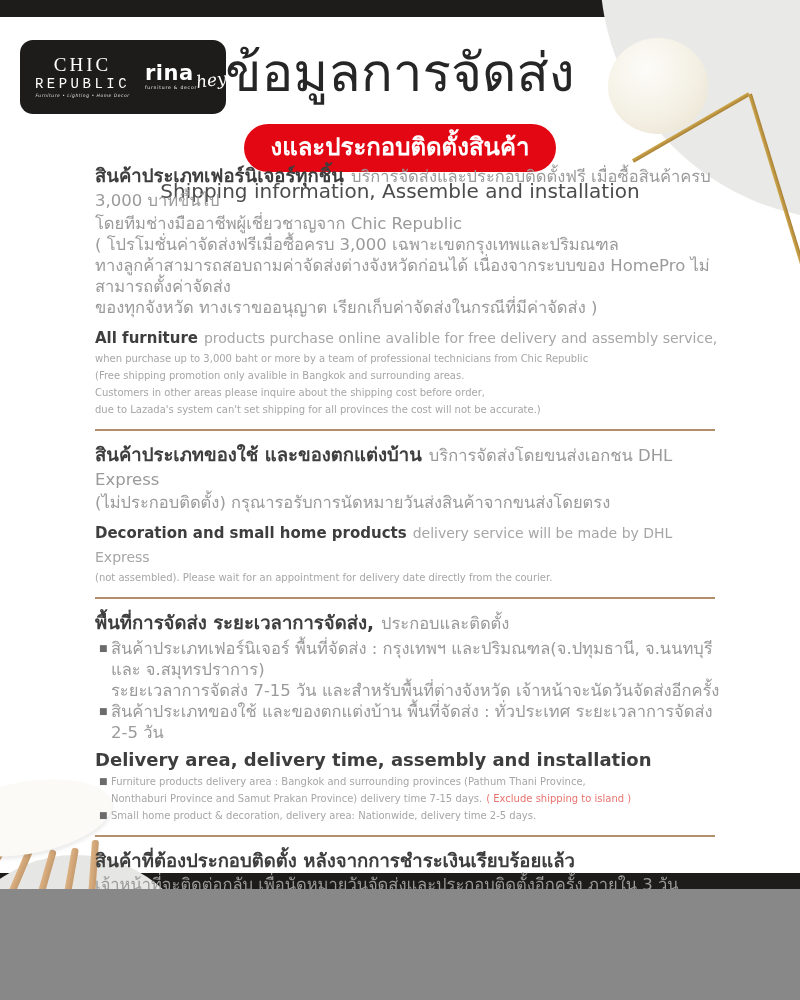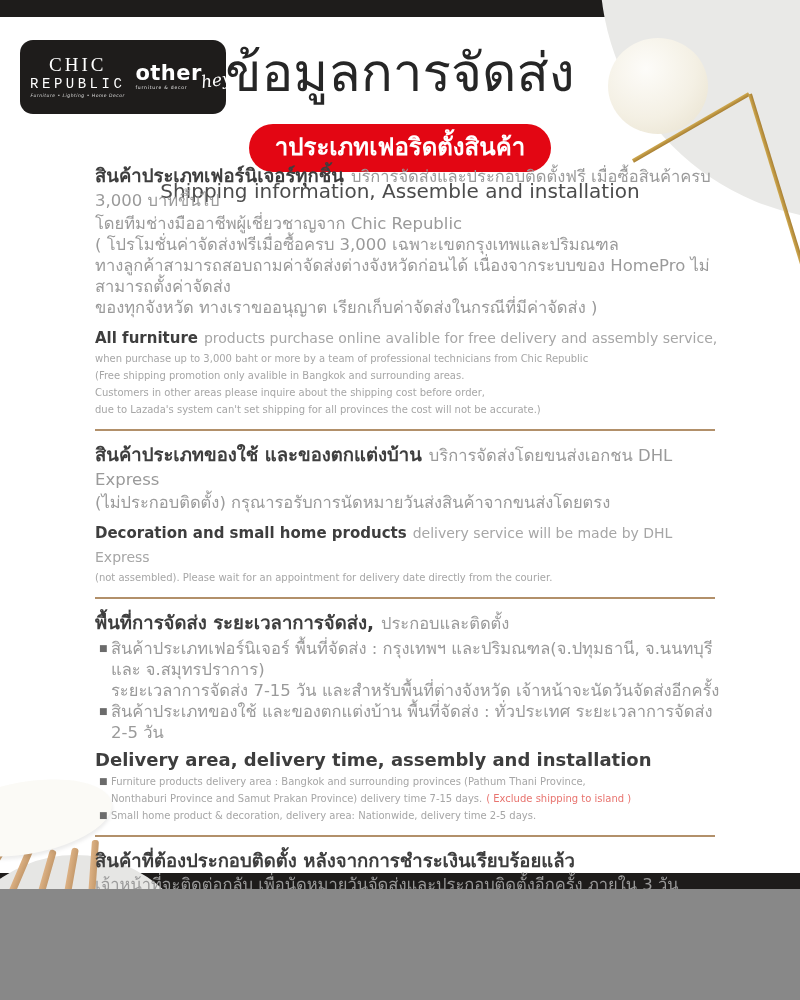--- a/index.html
+++ b/index.html
@@ -132,29 +132,29 @@
     <div class="seat"></div>
   </div>
 
   <div class="logo-box">
     <div class="chic">
       <div class="l1">CHIC</div>
       <div class="l2">REPUBLIC</div>
       <div class="l3">Furniture • Lighting • Home Decor</div>
     </div>
     <div class="rina">
-      <div class="r1">other</div>
+      <div class="r1">rina</div>
       <div class="r2">furniture &amp; decor</div>
       <div class="r3">hey</div>
     </div>
   </div>
 
   <div class="title-wrap">
     <div class="title-thai">ข้อมูลการจัดส่ง</div>
-    <div><span class="badge">าประเภทเฟอริดตั้งสินค้า</span></div>
+    <div><span class="badge">งและประกอบติดตั้งสินค้า</span></div>
     <div class="subtitle">Shipping information, Assemble and installation</div>
   </div>
 
   <div class="content">
 
     <div>
       <p class="t-head-line"><span class="t-lead">สินค้าประเภทเฟอร์นิเจอร์ทุกชิ้น</span><span class="t-rest">บริการจัดส่งและประกอบติดตั้งฟรี เมื่อซื้อสินค้าครบ 3,000 บาทขึ้นไป</span></p>
       <p class="t-par pre">โดยทีมช่างมืออาชีพผู้เชี่ยวชาญจาก Chic Republic
 ( โปรโมชั่นค่าจัดส่งฟรีเมื่อซื้อครบ 3,000 เฉพาะเขตกรุงเทพและปริมณฑล
 ทางลูกค้าสามารถสอบถามค่าจัดส่งต่างจังหวัดก่อนได้ เนื่องจากระบบของ HomePro ไม่สามารถตั้งค่าจัดส่ง

